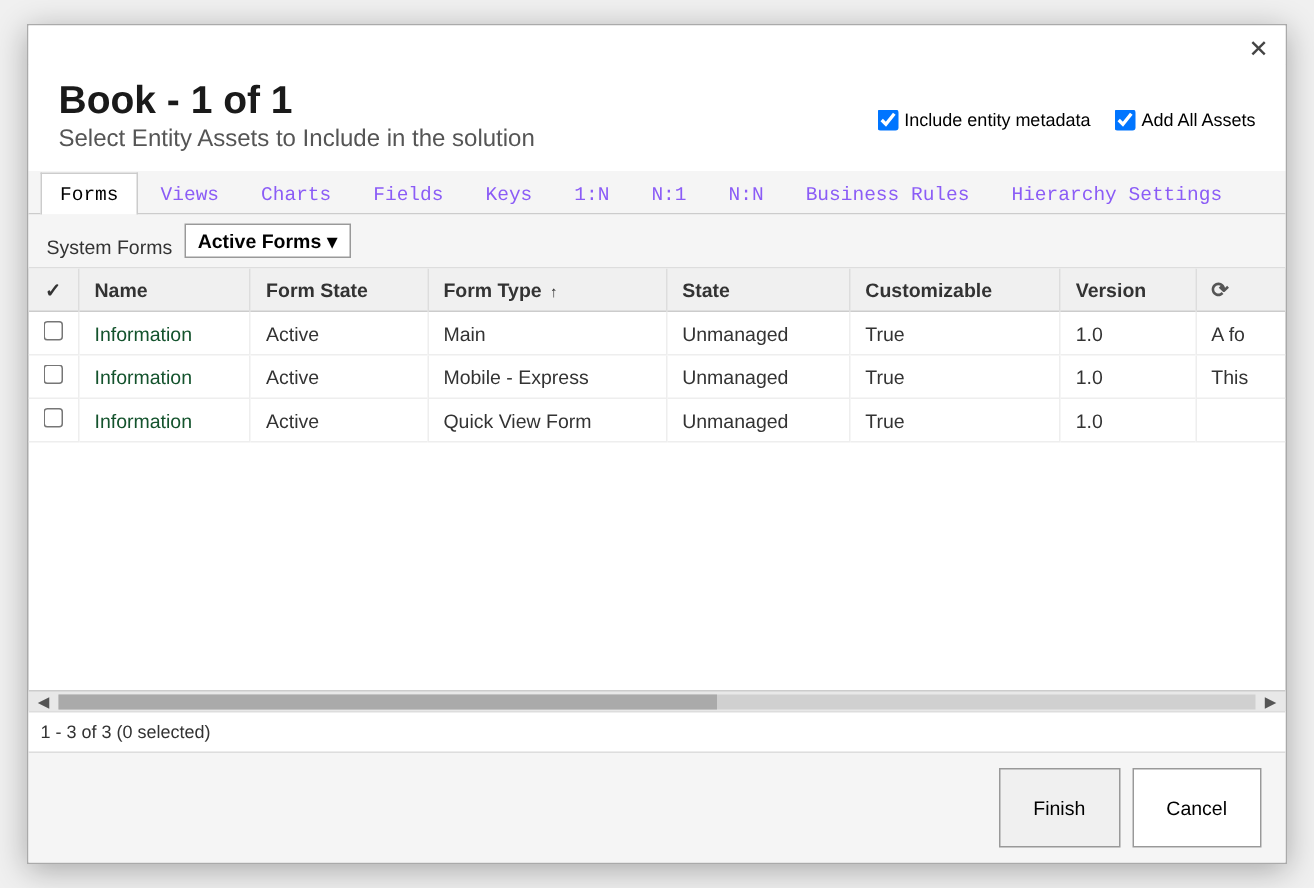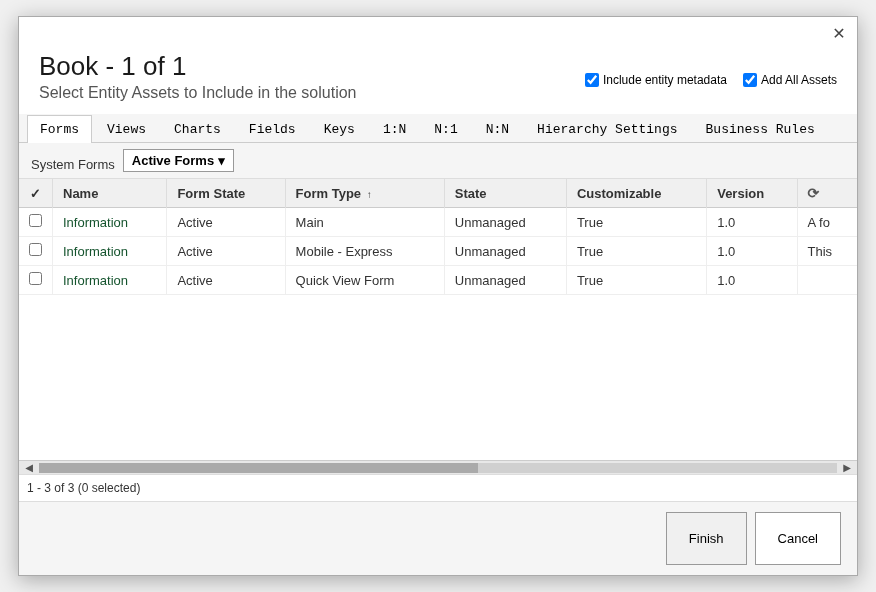--- a/index.html
+++ b/index.html
@@ -39,21 +39,21 @@
       color: #444;
       border: none;
       background: transparent;
     }
     .dialog-header {
       padding: 8px 20px 12px 20px;
       background: #fff;
     }
     .dialog-title {
       font-size: 26px;
-      font-weight: 400;
+      font-weight: 700;
       color: #1a1a1a;
       margin-bottom: 2px;
     }
     .dialog-subtitle {
       font-size: 16px;
       color: #555;
     }
     .header-checkboxes {
       position: absolute;
       top: 56px;
@@ -80,21 +80,21 @@
       font-family: Liberation Mono, monospace;
     }
     .tab {
       padding: 6px 12px;
       font-size: 13px;
       cursor: pointer;
       border: 1px solid transparent;
       border-bottom: none;
       margin-right: 2px;
       background: transparent;
-      color: #000000;
+      color: #8b5cf6;
       position: relative;
       top: 1px;
     }
     .tab.active {
       background: #fff;
       border-color: #ccc;
       border-bottom-color: #fff;
       color: #000;
     }
     .subheader {
@@ -252,22 +252,22 @@
 
   <div class="tabs-bar" id="tabs-container">
       <div class="tab active">Forms</div>
       <div class="tab">Views</div>
       <div class="tab">Charts</div>
       <div class="tab">Fields</div>
       <div class="tab">Keys</div>
       <div class="tab">1:N</div>
       <div class="tab">N:1</div>
       <div class="tab">N:N</div>
+      <div class="tab">Business Rules</div>
       <div class="tab">Hierarchy Settings</div>
-      <div class="tab">Business Rules</div>
     </div>
 
   <div class="subheader">
     <span class="subheader-label">System Forms</span>
     <button class="dropdown-btn">
       <span>Active Forms</span>
       <span>▾</span>
     </button>
   </div>
 

